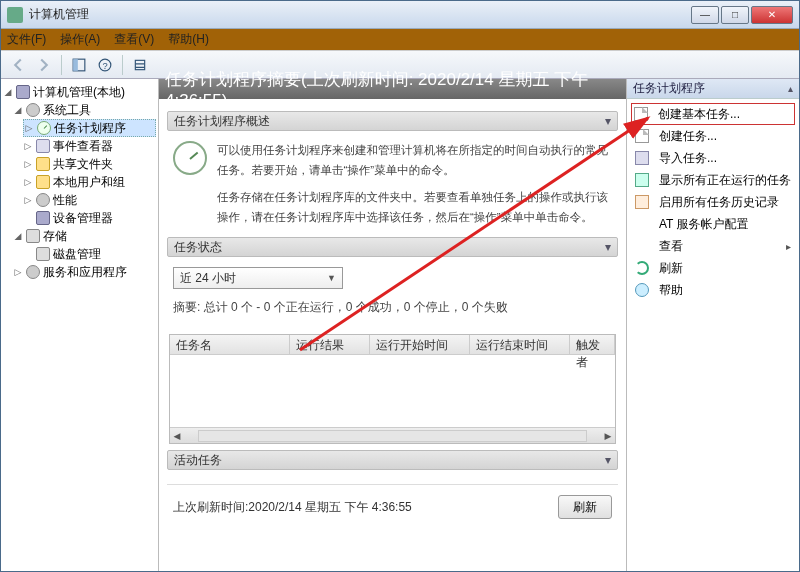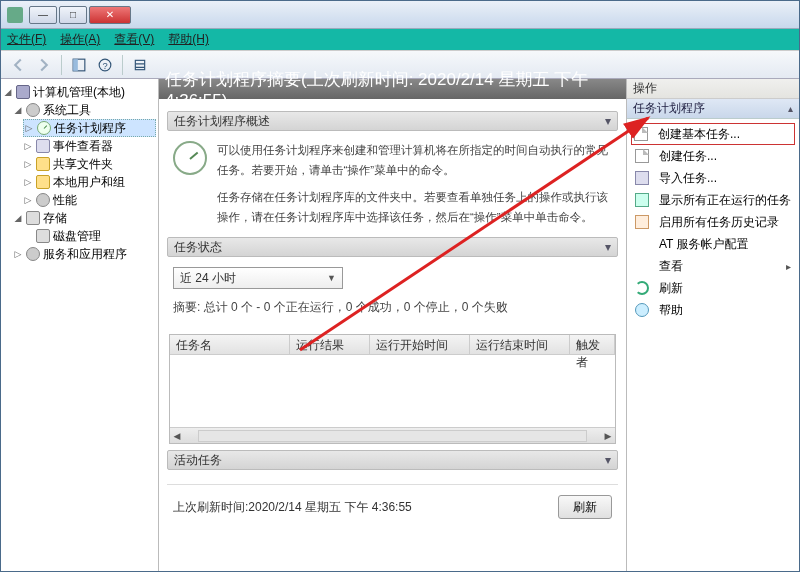--- a/index.html
+++ b/index.html
@@ -4,21 +4,21 @@
 <style>
 * { box-sizing: border-box; margin: 0; padding: 0; font-family: "Microsoft YaHei", "SimSun", Arial, sans-serif; }
 body { width: 800px; height: 572px; overflow: hidden; background: #d0d0d0; position: relative; }
 .window { width: 800px; height: 572px; background: #dce5f0; border: 1px solid #4a6a8a; display: flex; flex-direction: column; }
 .titlebar { height: 28px; background: linear-gradient(#eaf0f8,#c8d8ec); display: flex; align-items: center; padding: 0 6px; border-bottom: 1px solid #9ab; }
 .titlebar .icon { width: 16px; height: 16px; background: #6a8; border-radius: 2px; margin-right: 6px; }
 .titlebar .title { font-size: 12px; color: #222; flex: 1; }
 .winbtns { display: flex; gap: 2px; }
 .winbtn { width: 28px; height: 18px; border: 1px solid #678; background: linear-gradient(#f0f4fa,#d0d8e8); border-radius: 2px; display: flex; align-items: center; justify-content: center; font-size: 10px; color: #333; }
 .winbtn.close { background: linear-gradient(#e77,#c33); color: #fff; width: 42px; }
-.menubar { height: 22px; background: #14b8a6; border-bottom: 1px solid #ccc; display: flex; align-items: center; padding: 0 6px; font-size: 12px; color: #222; text-decoration: underline; }
+.menubar { height: 22px; background: #a16207; border-bottom: 1px solid #ccc; display: flex; align-items: center; padding: 0 6px; font-size: 12px; color: #222; }
 .menubar span { margin-right: 14px; cursor: default; }
 .toolbar { height: 28px; background: linear-gradient(#f6f8fb,#e4eaf2); border-bottom: 1px solid #aab; display: flex; align-items: center; padding: 0 6px; gap: 4px; }
 .tbtn { width: 22px; height: 22px; border: 1px solid transparent; border-radius: 2px; display: flex; align-items: center; justify-content: center; }
 .tbtn.disabled { opacity: .4; }
 .tbtn svg { width: 14px; height: 14px; }
 .sep { width: 1px; height: 20px; background: #bcc; margin: 0 2px; }
 .client { flex: 1; display: flex; background: #fff; }
 .treepane { width: 158px; border-right: 1px solid #bbb; background: #fff; overflow: auto; font-size: 12px; padding: 4px 2px; }
 .tnode { display: flex; align-items: center; height: 18px; white-space: nowrap; cursor: default; }
 .tw { display:inline-block; text-align:center; font-size:9px; color:#666; }
@@ -69,20 +69,21 @@
 .ai.help{background:#cef;border:1px solid #59b;border-radius:50%;}
 .boxed { border:1px solid #c33; padding:1px 2px; }
 .arrow-annot { position:absolute; pointer-events:none; }
 </style>
 </head>
 <body>
 
 <div class="window">
   <div class="titlebar">
     <span class="icon"></span>
+    <span class="title">计算机管理</span>
     <div class="winbtns">
       <div class="winbtn">—</div>
       <div class="winbtn">□</div>
       <div class="winbtn close">✕</div>
     </div>
   </div>
 
   <div class="menubar">
     <span>文件(F)</span>
     <span>操作(A)</span>
@@ -152,20 +153,25 @@
         </div>
       <div class="tnode" style="padding-left:20px">
           <span class="tw" style="width:10px">▷</span>
           <span class="ticon folder"></span>
           <span>本地用户和组</span>
         </div>
       <div class="tnode" style="padding-left:20px">
           <span class="tw" style="width:10px">▷</span>
           <span class="ticon gear"></span>
           <span>性能</span>
+        </div>
+      <div class="tnode" style="padding-left:20px">
+          <span class="tw" style="width:10px"></span>
+          <span class="ticon comp"></span>
+          <span>设备管理器</span>
         </div>
       <div class="tnode" style="padding-left:10px">
           <span class="tw" style="width:10px">◢</span>
           <span class="ticon disk"></span>
           <span>存储</span>
         </div>
       <div class="tnode" style="padding-left:20px">
           <span class="tw" style="width:10px"></span>
           <span class="ticon disk"></span>
           <span>磁盘管理</span>
@@ -227,21 +233,20 @@
         <div style="height:14px"></div>
 
         <div class="refreshrow" style="border-top:1px solid #ddd">
           <span>上次刷新时间:2020/2/14 星期五 下午 4:36:55</span>
           <button class="btn">刷新</button>
         </div>
       </div>
     </div>
 
     <div class="actionpane">
-      <div class="ap-title">操作</div>
       <div class="ap-sub">
           <span>任务计划程序</span>
           <span class="up">▴</span>
         </div>
       <div class="ap-list">
         <div class="ap-item boxed">
             <span class="ai doc"></span>
             <span>创建基本任务...</span>
           </div>
         <div class="ap-item">

